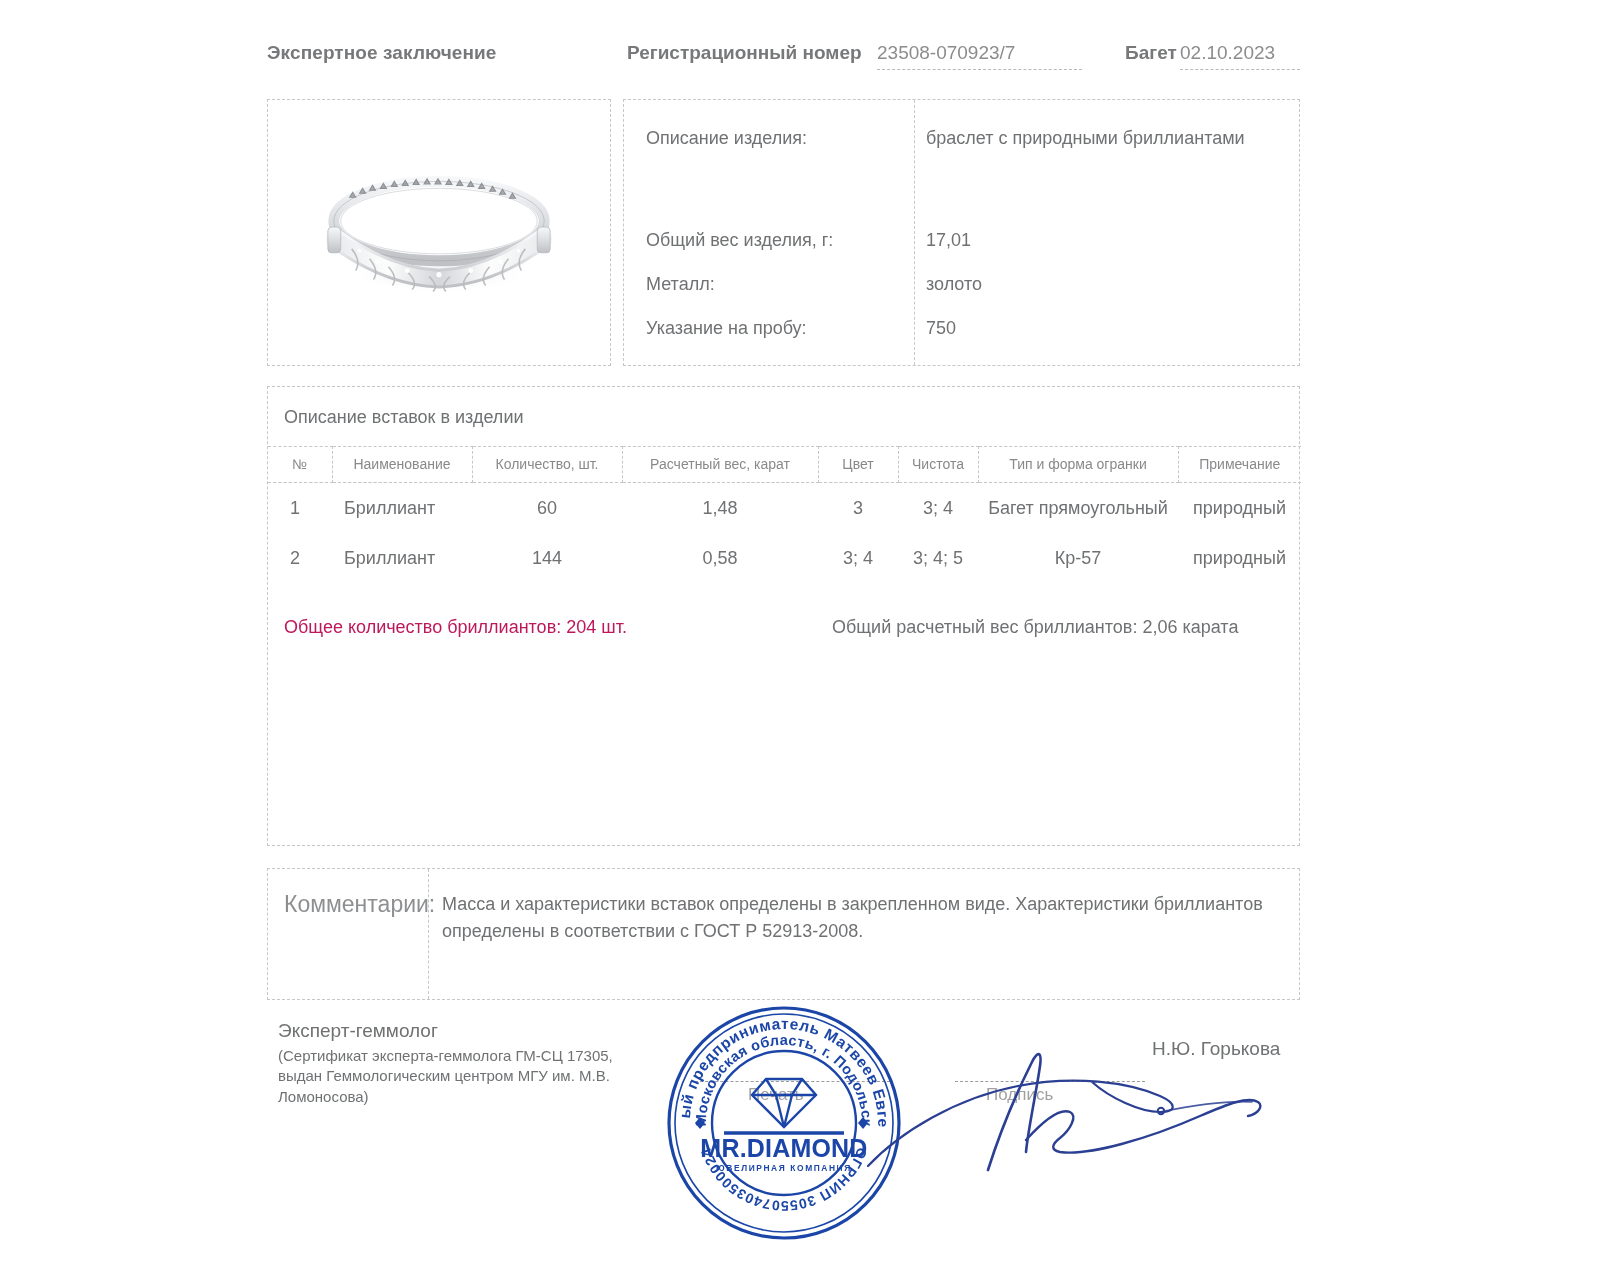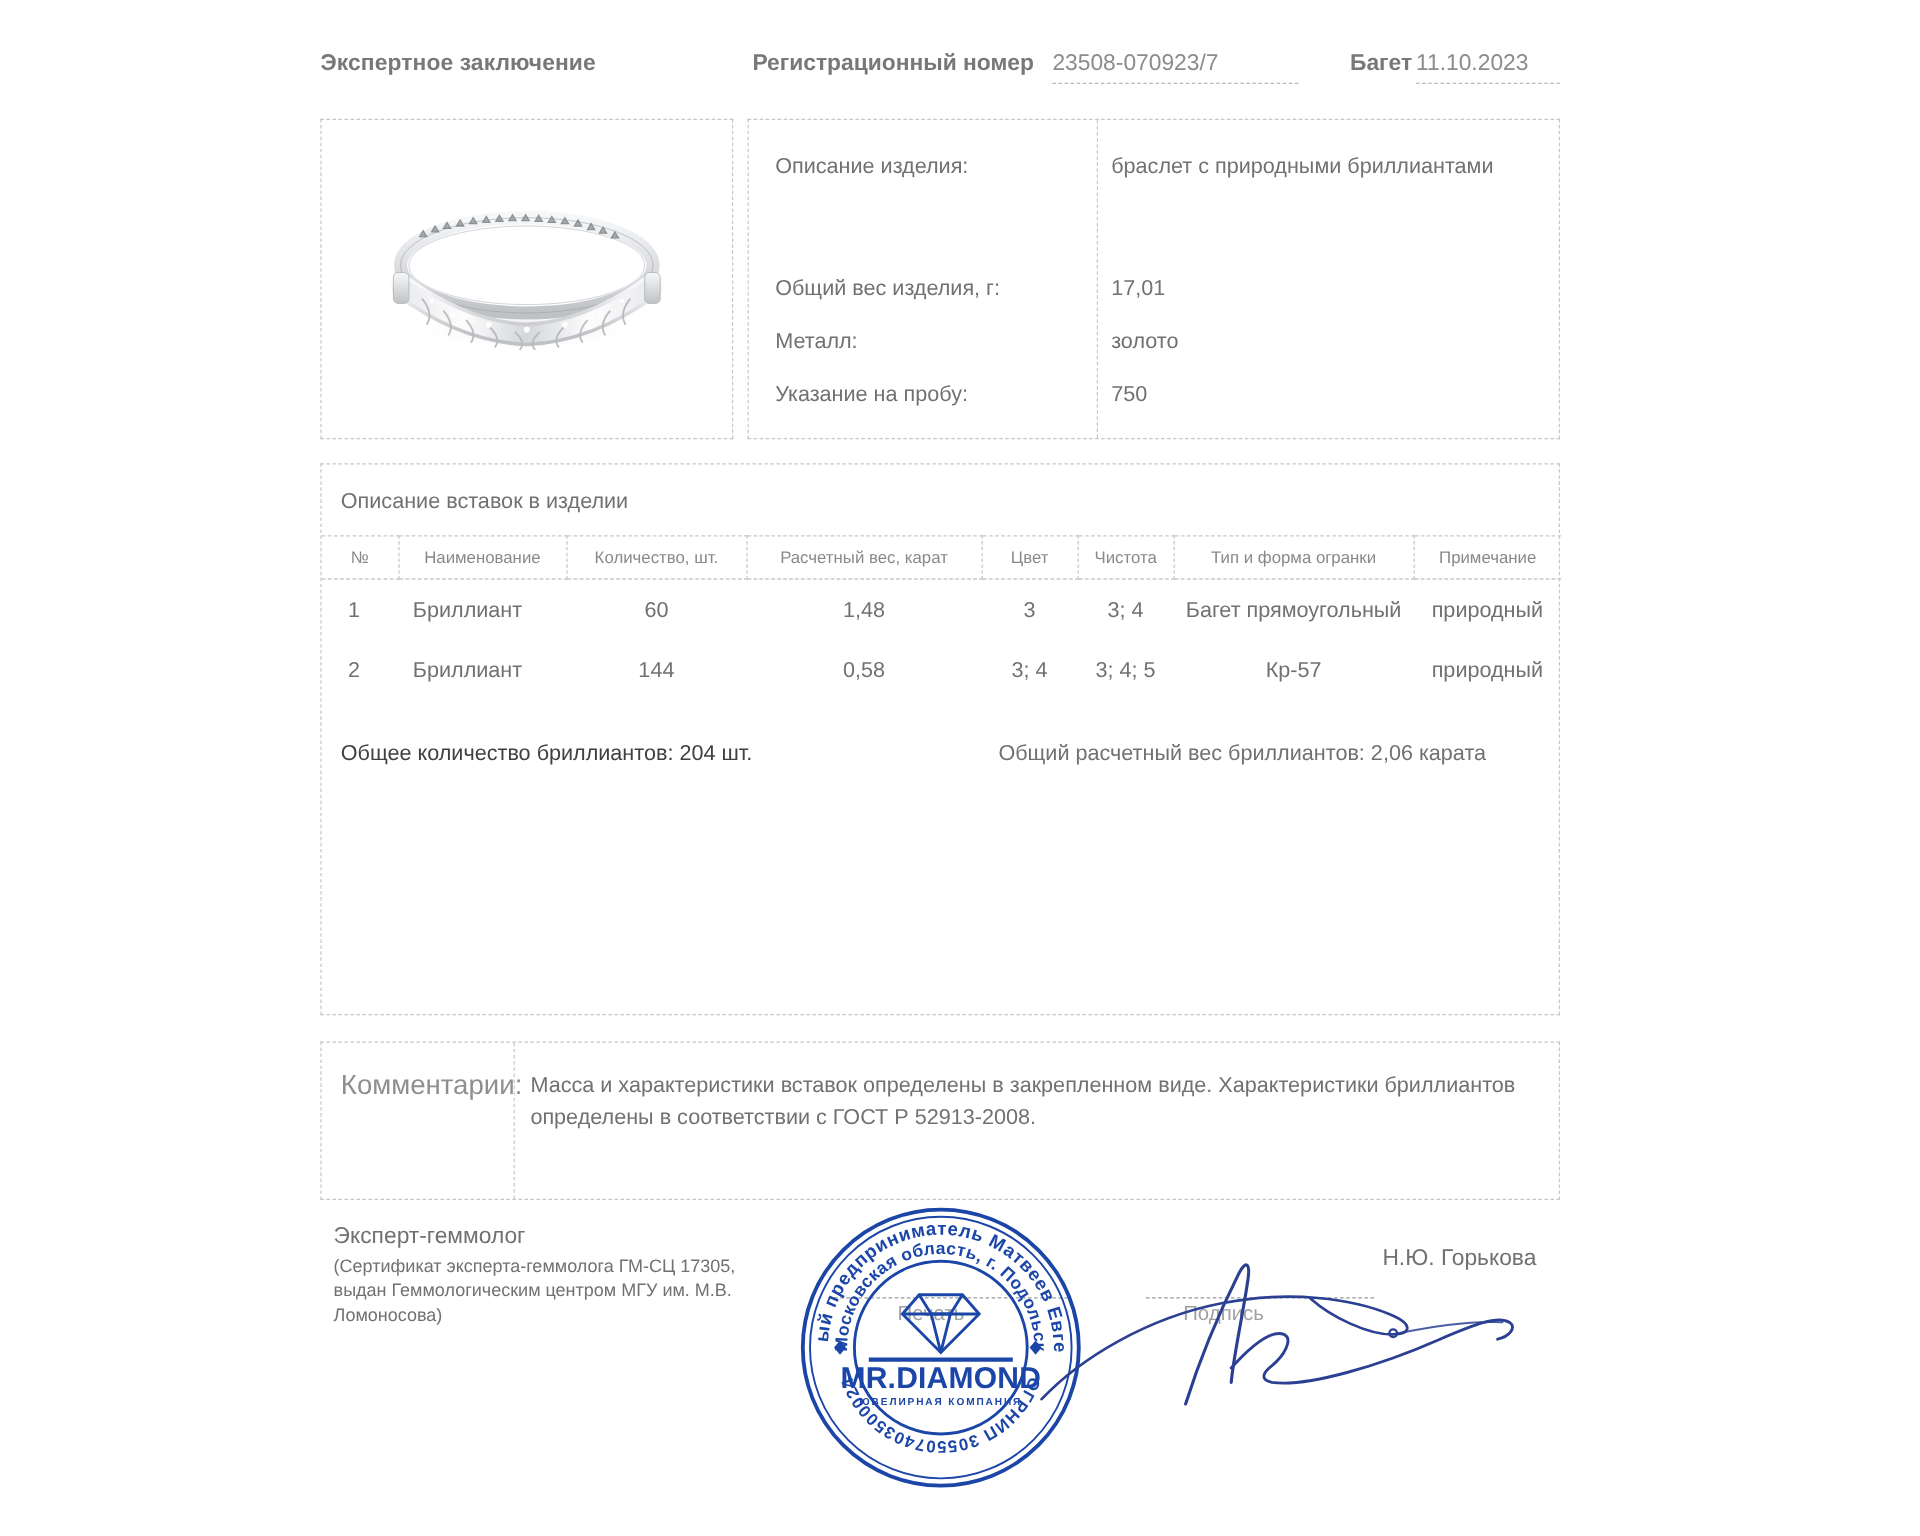--- a/index.html
+++ b/index.html
@@ -137,21 +137,21 @@
   table.gems td.cell-name { text-align: left; padding-left: 12px; }
   table.gems td.cell-num  { text-align: left; padding-left: 22px; }
 
   .totals {
     position: absolute;
     left: 0; top: 230px;
     width: 1033px; height: 40px;
   }
   .total-count {
     position: absolute; left: 16px; top: 0;
-    font-size: 18px; color: #404040;
+    font-size: 18px; color: #be185d;
   }
   .total-weight {
     position: absolute; left: 564px; top: 0;
     font-size: 18px; color: #6f7173;
   }
 
   
   .comments-box {
     position: absolute;
     left: 267px; top: 868px;
@@ -215,21 +215,21 @@
 </head>
 <body>
 
 <div class="page">
 
   <div class="header">
     <div class="hdr-title">Экспертное заключение</div>
     <div class="hdr-reg-label">Регистрационный номер</div>
     <div class="hdr-reg-value">23508-070923/7</div>
     <div class="hdr-date-label">Багет</div>
-    <div class="hdr-date-value">11.10.2023</div>
+    <div class="hdr-date-value">02.10.2023</div>
   </div>
 
   <div class="top-row">
 
     <div class="photo-box">
       <svg class="photo-inner" viewBox="0 0 344 267">
         <defs>
           <linearGradient id="metalTop" x1="0" y1="0" x2="0" y2="1">
             <stop offset="0%" stop-color="#fdfdfd"></stop>
             <stop offset="45%" stop-color="#d9dadd"></stop>

